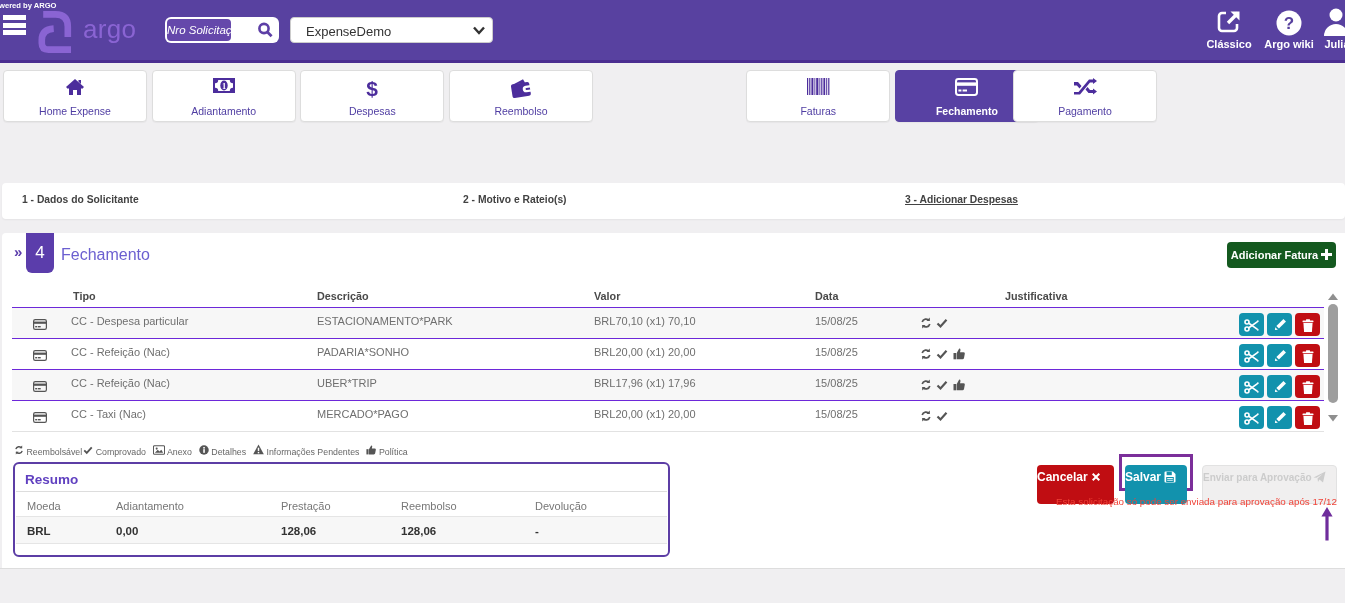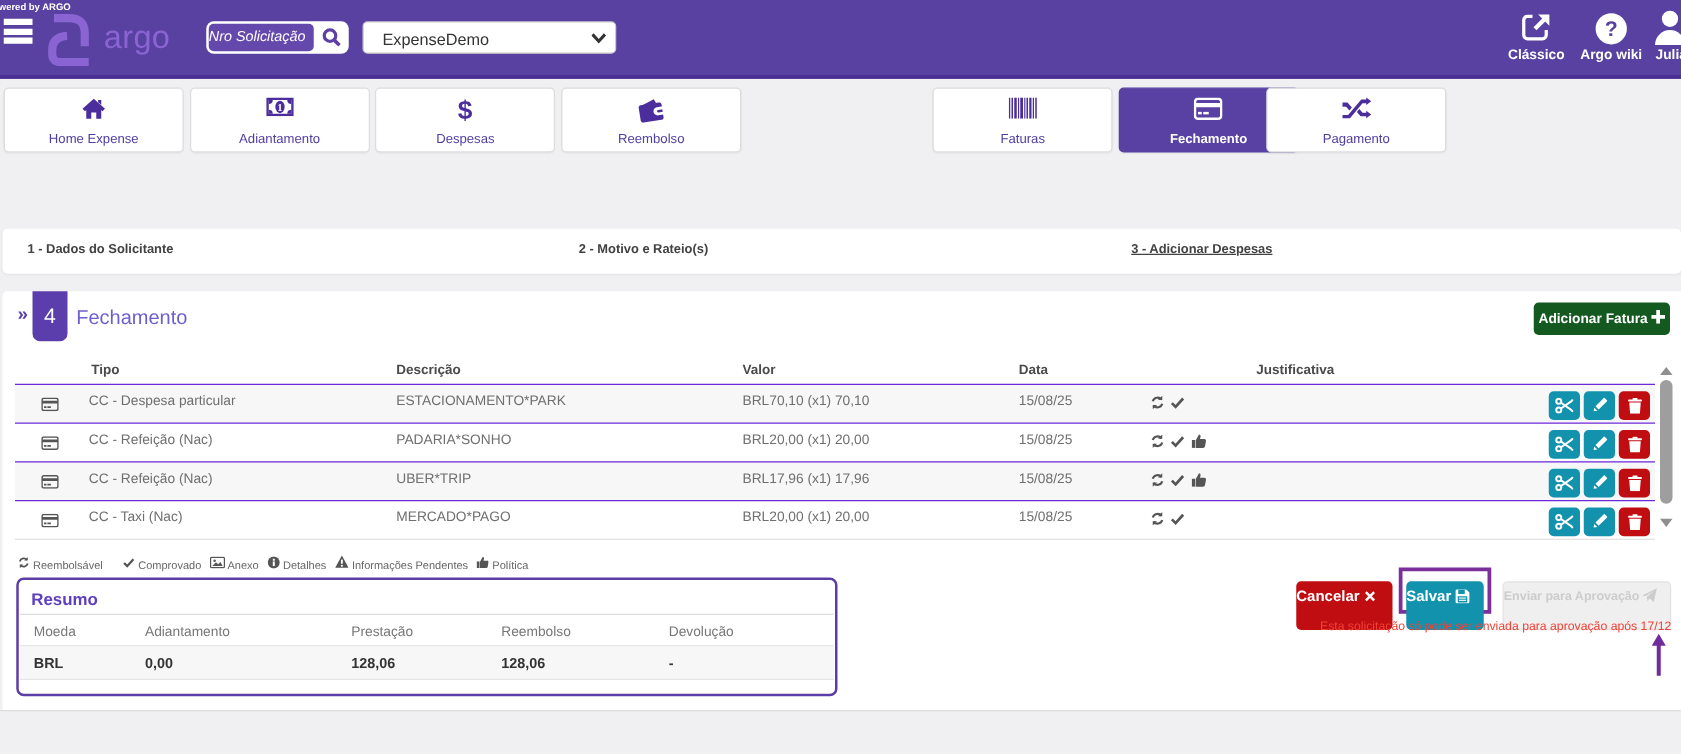--- a/index.html
+++ b/index.html
@@ -5,21 +5,21 @@
 *{box-sizing:border-box;margin:0;padding:0}
 html,body{width:1345px;height:603px;overflow:hidden}
 body{font-family:"Liberation Sans",sans-serif;background:#f0eff1;position:relative}
 .abs{position:absolute}
 
 #hdr{position:absolute;left:0;top:0;width:1345px;height:63px;background:#5841a0;border-bottom:3px solid #4b2e91}
 #pby{position:absolute;left:-1px;top:1px;color:#fff;font-size:7.6px;font-weight:bold}
 .hbar{position:absolute;left:3px;width:23px;height:5px;background:#fff}
 #logotxt{position:absolute;left:83px;top:14px;color:#8a64d3;font-size:26px;letter-spacing:0.3px}
 #srch{position:absolute;left:165px;top:17px;width:114px;height:26px;background:#fff;border-radius:6px}
-#srchin{position:absolute;left:2px;top:2px;width:84px;height:22px;background:#6548ab;border-radius:4px;color:#fff;font-style:italic;font-size:11.5px;line-height:22px;text-align:left;white-space:nowrap}
+#srchin{position:absolute;left:2px;top:2px;width:64px;height:22px;background:#6548ab;border-radius:4px;color:#fff;font-style:italic;font-size:11.5px;line-height:22px;text-align:left;white-space:nowrap}
 #sel{position:absolute;left:290px;top:17px;width:203px;height:26px;background:#fff;border-radius:4px;border:1px solid #ccc}
 #seltxt{position:absolute;left:15px;top:6px;font-size:13px;color:#333}
 .hico{position:absolute;top:9px;text-align:center;color:#fff}
 .hlbl{position:absolute;top:38px;color:#fff;font-size:11px;font-weight:bold;text-align:center;width:80px}
 
 #tabs{position:absolute;left:0;top:66px;width:1345px;height:117px}
 .tab{position:absolute;top:4px;width:144px;height:52px;background:#fff;border:1px solid #ddd;border-radius:4px;text-align:center;box-shadow:0 1px 1px rgba(0,0,0,.04)}
 .tab .ic{height:30px;padding-top:7px;color:#4c2d9c}
 .tab .lb{font-size:10.5px;color:#4f3da2;margin-top:4px}
 .tab.sel{background:#5841a3;border-color:#5841a3}
@@ -358,21 +358,21 @@
             <path d="M1.4,4 h9.2 l-0.7,9 h-7.8 z" fill="#fff"></path>
           </svg></div>
 </div>
 <div class="abs" style="left:0;top:148px;width:1312px;border-top:1px solid #e2e2e2"></div>
     </div>
 <svg class="abs" style="left:1323px;top:53px" width="16" height="142" viewBox="0 0 16 142">
   <path d="M8,7.5 L13,14 H3 Z" fill="#8f8f8f"></path>
   <rect x="3" y="18" width="10" height="99" rx="5" fill="#9e9e9e"></rect>
   <path d="M3,129 H13 L8,135.5 Z" fill="#8f8f8f"></path>
 </svg>
-  <div id="leg"><span style="margin-right:16px;white-space:nowrap"><svg width="10" height="10" viewBox="0 0 12 12">
+  <div id="leg"><span style="margin-right:1px;white-space:nowrap"><svg width="10" height="10" viewBox="0 0 12 12">
           <path d="M2.2,5 a4,4 0 0 1 7,-1.4" fill="none" stroke="#555" stroke-width="1.7"></path>
           <path d="M9.8,0.6 v3.4 h-3.4 z" fill="#555"></path>
           <path d="M9.8,7 a4,4 0 0 1 -7,1.4" fill="none" stroke="#555" stroke-width="1.7"></path>
           <path d="M2.2,11.4 V8 h3.4 z" fill="#555"></path>
         </svg> Reembolsável</span><span style="margin-right:7px;white-space:nowrap"><svg width="10" height="10" viewBox="0 0 12 12">
           <path d="M1.5,6.5 L4.5,9.5 L10.5,2.8" fill="none" stroke="#555" stroke-width="2.2"></path>
         </svg> Comprovado</span><span style="margin-right:7px;white-space:nowrap"><svg width="12" height="10" viewBox="0 0 13 10">
           <rect x="0.5" y="0.5" width="12" height="9" rx="1" fill="none" stroke="#555" stroke-width="1.1"></rect>
           <circle cx="4" cy="3.5" r="1.1" fill="#555"></circle>
           <path d="M2,8 L5.2,4.8 L7,6.6 L9,4.6 L11,8 Z" fill="#555"></path>

